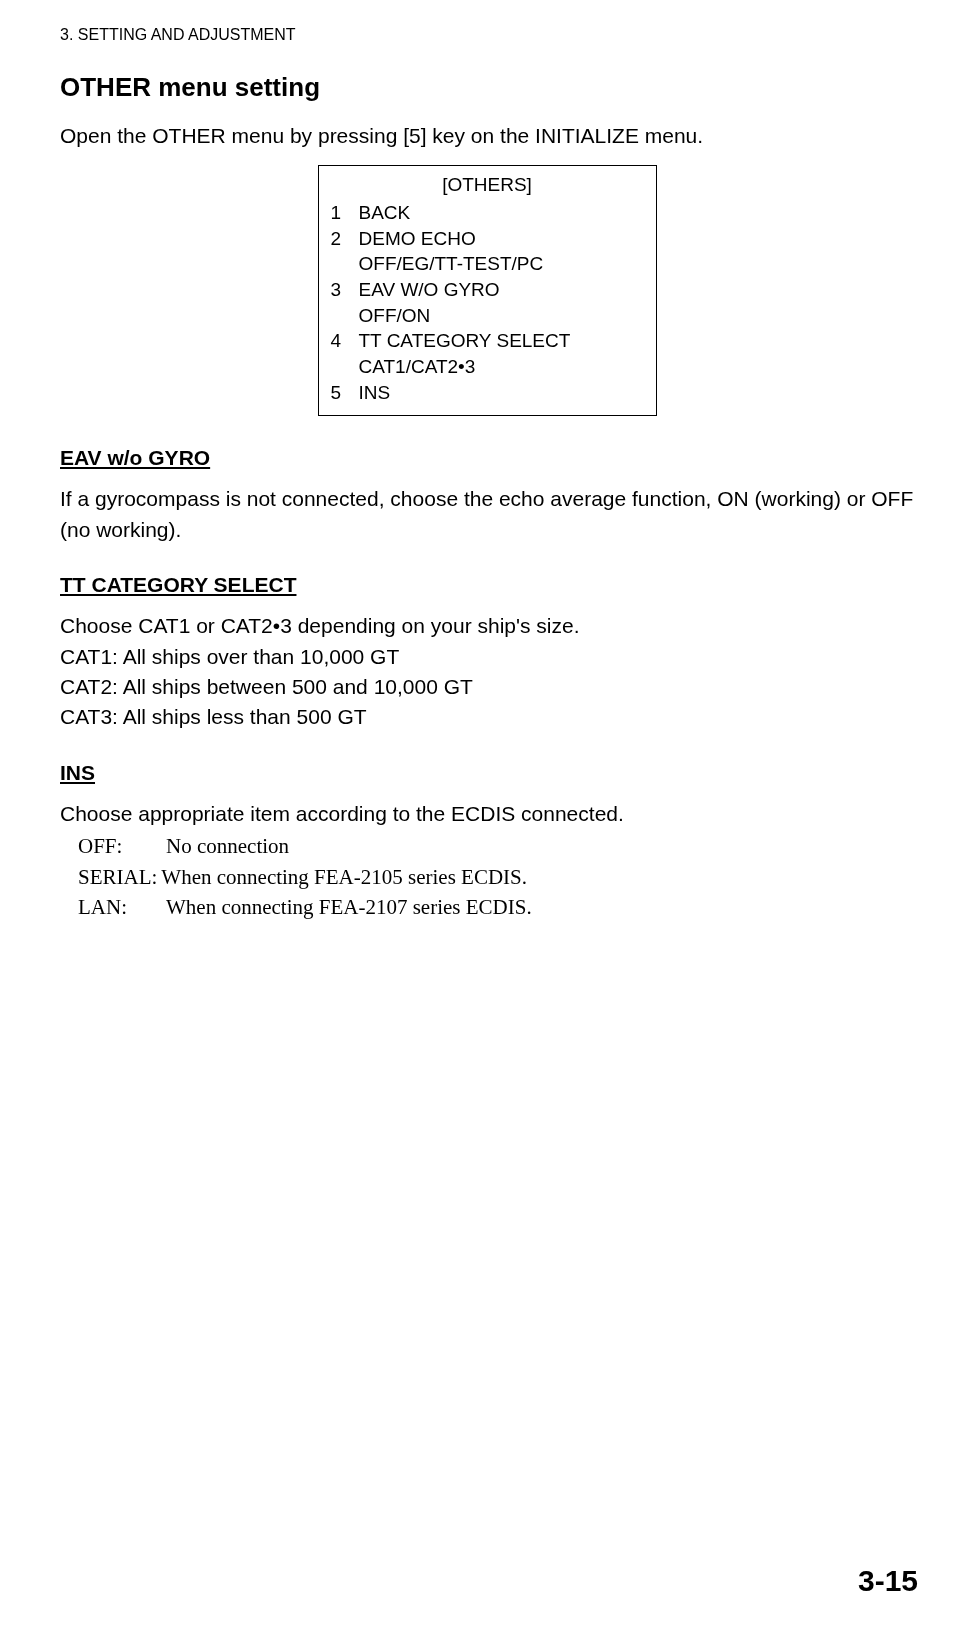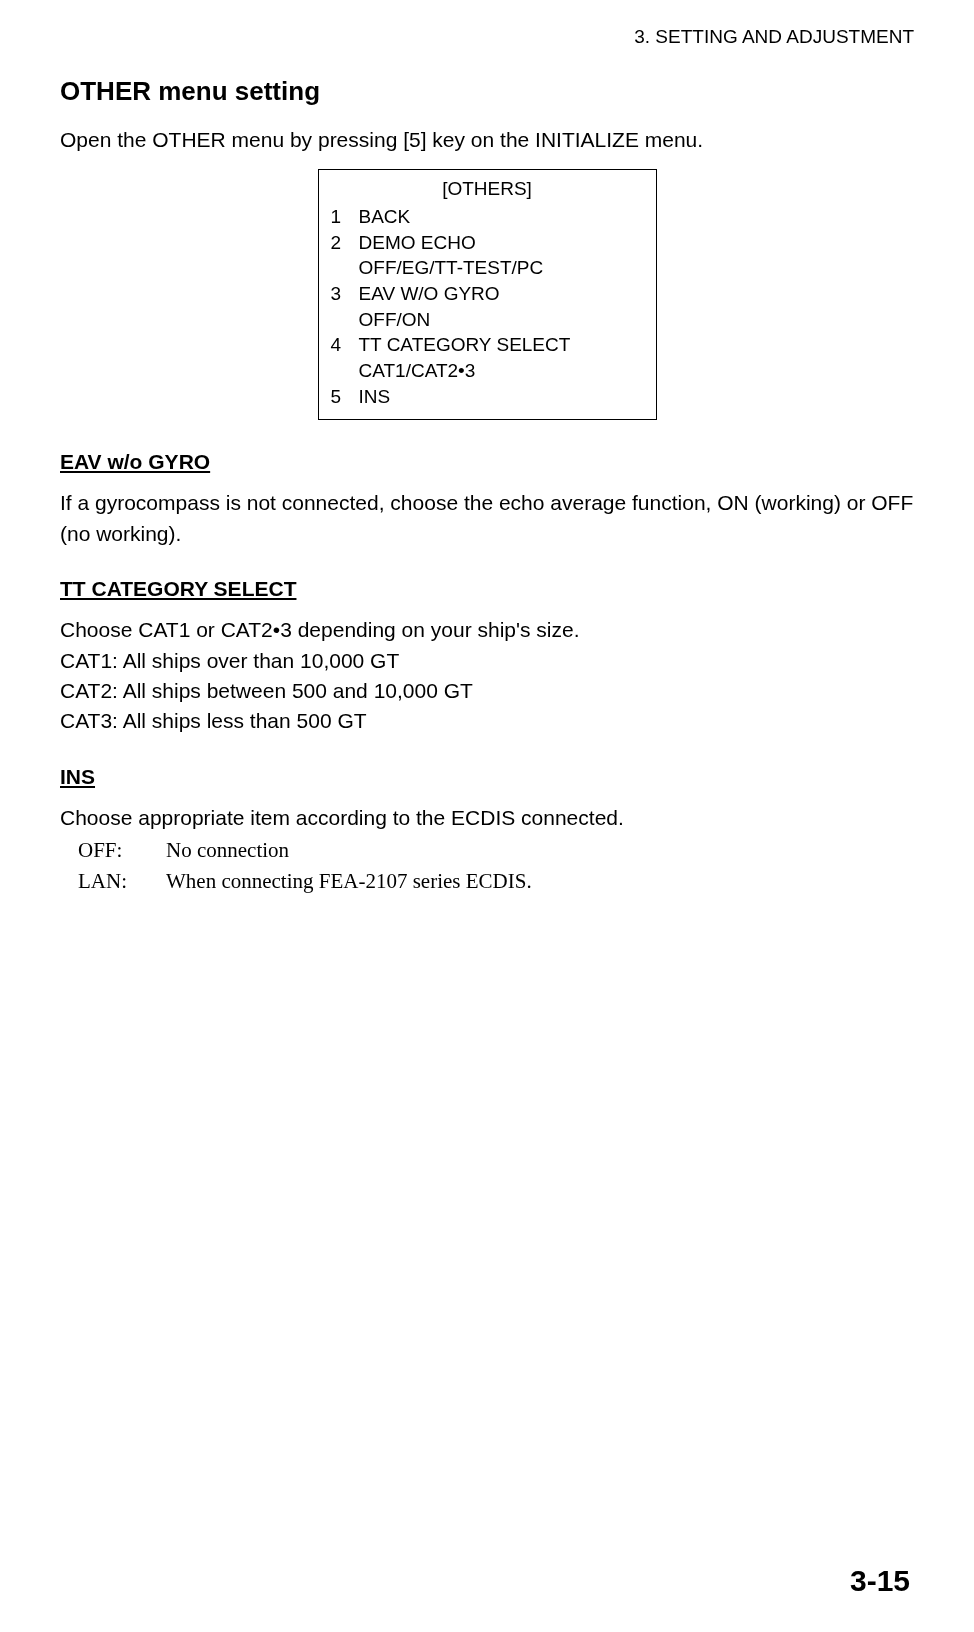--- a/index.html
+++ b/index.html
@@ -10,22 +10,21 @@
     color: #000;
   }
   .page {
     width: 974px;
     min-height: 1632px;
     position: relative;
     box-sizing: border-box;
     padding: 26px 60px 40px 60px;
   }
   .running-header {
-    text-align: right;
-    font-size: 19px;
+    font-size: 16px;
     margin-bottom: 28px;
   }
   .h2 {
     font-size: 26px;
     font-weight: bold;
     margin: 0 0 18px 0;
   }
   .body-text {
     font-size: 21px;
     line-height: 1.45;
@@ -71,21 +70,21 @@
   }
   .kv-key {
     width: 88px;
     flex-shrink: 0;
   }
   .kv-val {
     flex: 1;
   }
   .page-number {
     position: absolute;
-    right: 64px;
+    right: 56px;
     bottom: 34px;
     font-size: 30px;
     font-weight: bold;
   }
 </style>
 </head>
 <body>
 
 <div class="page">
 
@@ -146,19 +145,23 @@
   <p class="body-text" style="margin:0 0 14px 0;">CAT3: All ships less than 500 GT</p>
 
   <div class="h3">INS</div>
   <p class="body-text" style="margin:0 0 2px 0;">Choose appropriate item according to the ECDIS connected.</p>
   <div class="indent-block">
     <div class="kv-row">
       <div class="kv-key">OFF:</div>
       <div class="kv-val">No connection</div>
     </div>
     <div class="kv-row">
+      <div class="kv-key" style="width:auto;white-space:pre;">SERIAL:</div>
+      <div class="kv-val" style="padding-left:4px;">When connecting FEA-2105 series ECDIS.</div>
+    </div>
+    <div class="kv-row">
       <div class="kv-key">LAN:</div>
       <div class="kv-val">When connecting FEA-2107 series ECDIS.</div>
     </div>
   </div>
 
   <div class="page-number">3-15</div>
 </div>
 
 </body></html>

